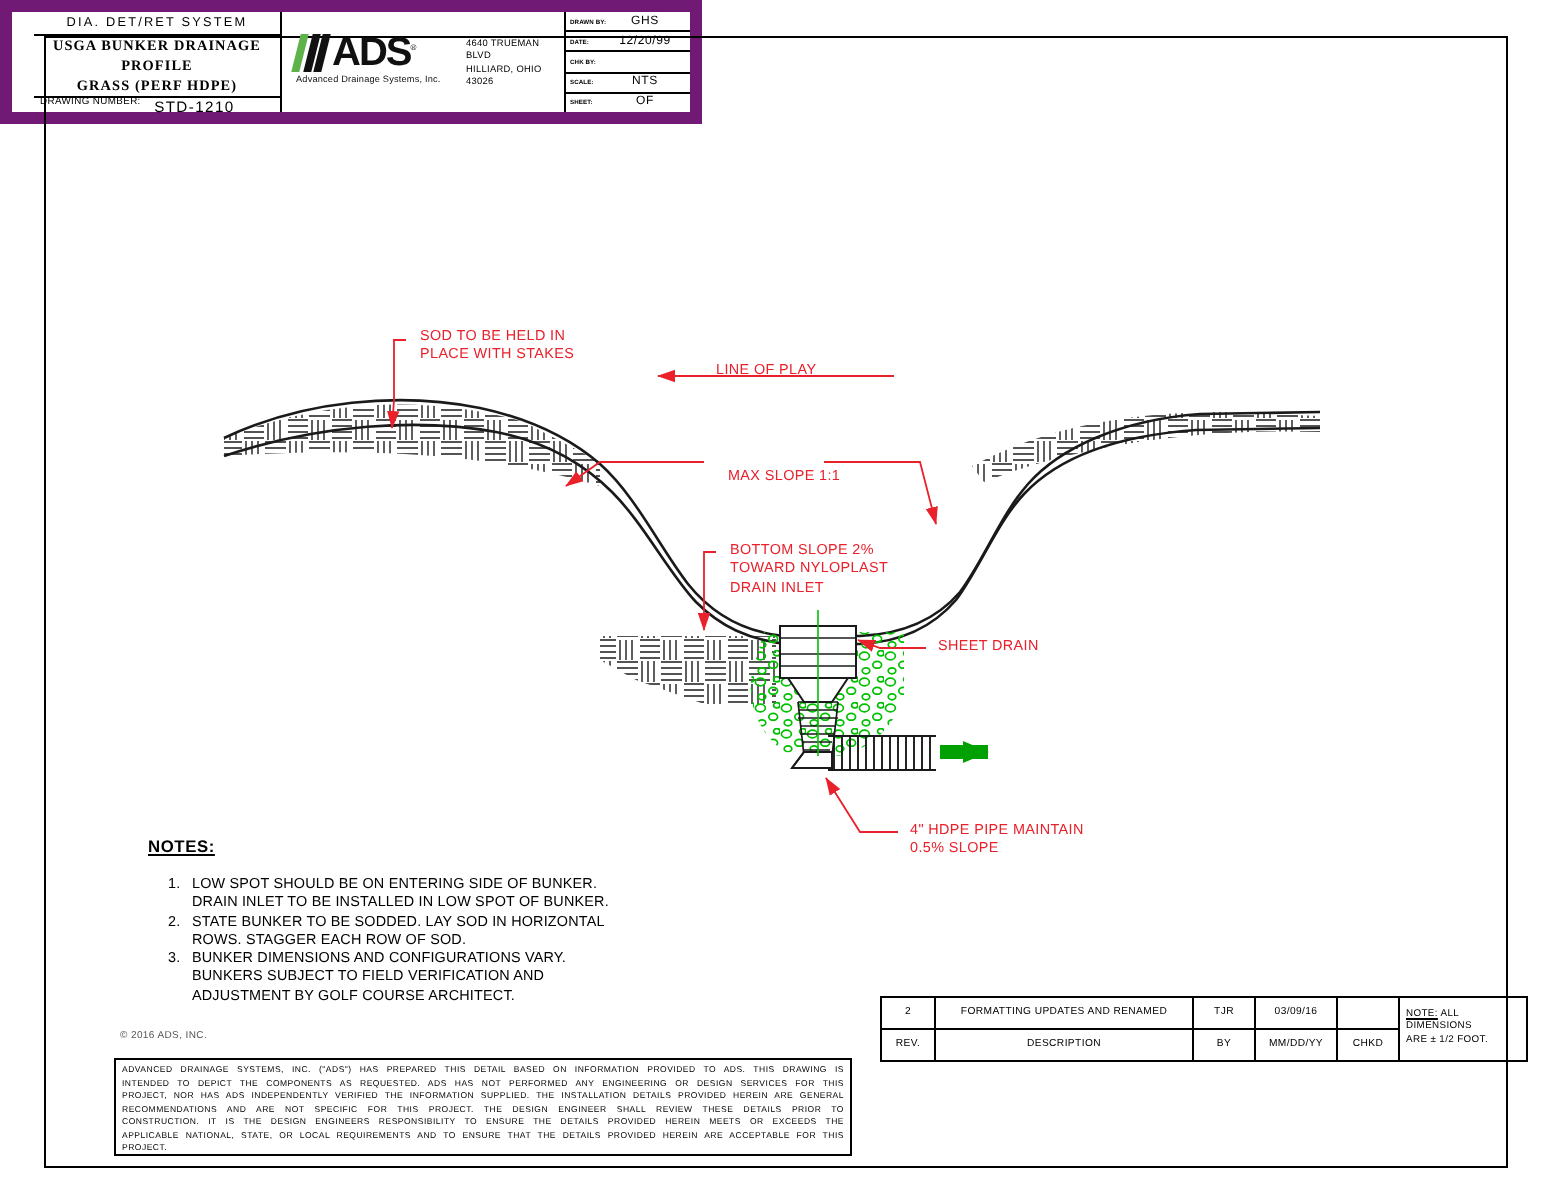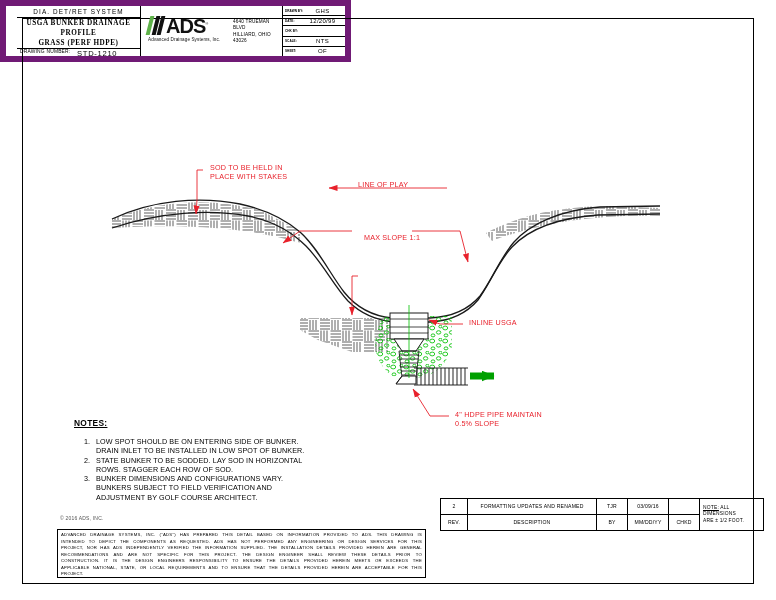--- a/index.html
+++ b/index.html
@@ -222,22 +222,25 @@
     <path d="M449,416 L430,416 L413,389" fill="none" stroke="#e8212b" stroke-width="0.9" marker-end="url(#ah)"></path>
   </svg>
 
   <div class="ann" style="left:210px;top:163px;"><span>SOD TO BE HELD IN</span>
 <span>PLACE WITH STAKES</span></div>
 
   <div class="ann" style="left:358px;top:180px;"><span>LINE OF PLAY</span></div>
 
   <div class="ann" style="left:364px;top:233px;"><span>MAX SLOPE 1:1</span></div>
 
-
-  <div class="ann" style="left:469px;top:318px;"><span>INLINE USGA</span></div>
+  <div class="ann" style="left:365px;top:270px;"><span>BOTTOM SLOPE 2%</span>
+<span>TOWARD NYLOPLAST</span>
+<span>DRAIN INLET</span></div>
+
+  <div class="ann" style="left:469px;top:318px;"><span>SHEET DRAIN</span></div>
 
   <div class="ann" style="left:455px;top:410px;"><span>4" HDPE PIPE MAINTAIN</span>
 <span>0.5% SLOPE</span></div>
 
   <div id="notes">
     <div class="nt-head">NOTES:</div>
     <ol>
       <li>
         <span class="num">1.</span>
         <span class="ln">LOW SPOT SHOULD BE ON ENTERING SIDE OF BUNKER.</span>

